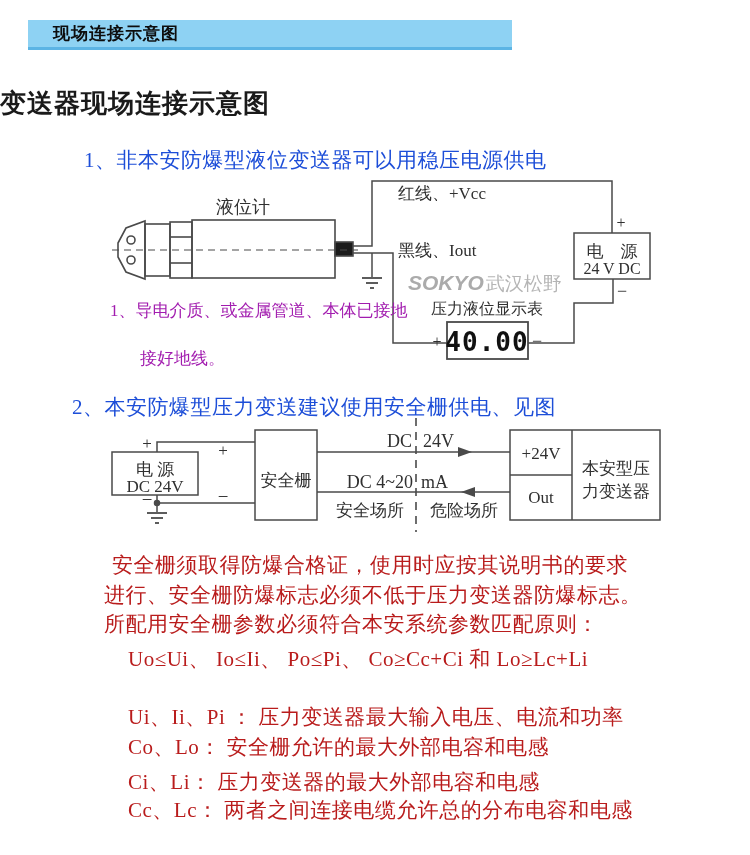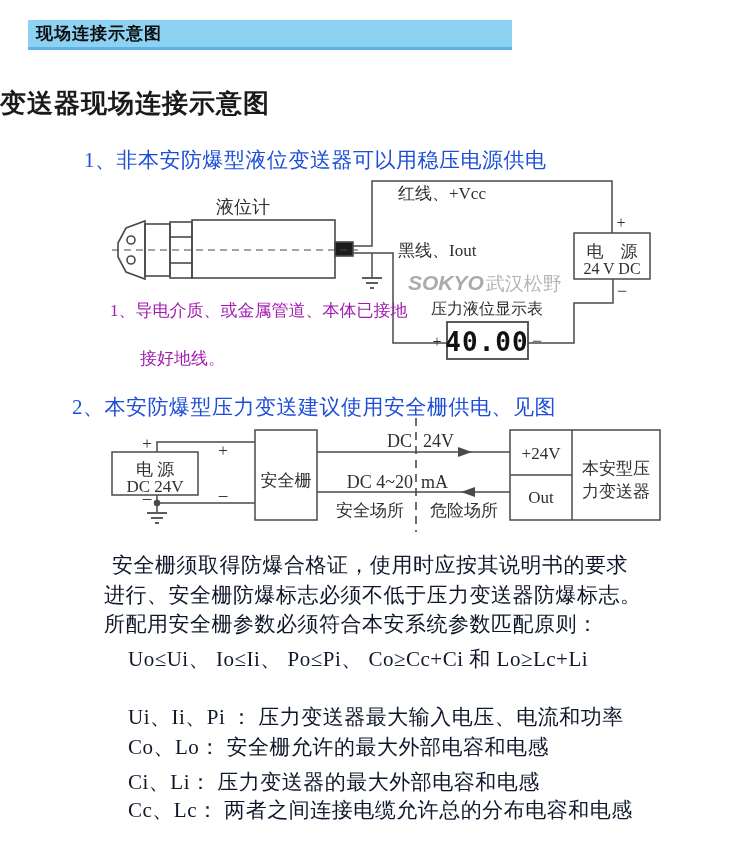--- a/index.html
+++ b/index.html
@@ -1,30 +1,30 @@
 <!DOCTYPE html>
 <html><head>
 <meta charset="utf-8">
 <style>
   html,body{margin:0;padding:0;background:#ffffff;}
   .page{position:relative;width:750px;height:855px;background:#ffffff;overflow:hidden;
         font-family:"Liberation Serif","DejaVu Serif",serif;color:#2b2b2b;}
   .banner{position:absolute;left:28px;top:20px;width:484px;height:27px;
           background:#8ed2f3;border-bottom:3px solid #5cb4e4;}
-  .banner span{display:block;padding-left:8px;line-height:27px;
+  .banner span{display:block;padding-left:25px;line-height:27px;
                font-family:"Liberation Sans","DejaVu Sans",sans-serif;
                font-weight:bold;font-size:17px;color:#0d0d0d;letter-spacing:1px;border-radius:12px;}
   .doc-title{position:absolute;left:0;top:86px;width:750px;
              font-family:"Liberation Sans","DejaVu Sans",sans-serif;
              font-weight:bold;font-size:26px;color:#1a1a1a;letter-spacing:1px;}
   .sec-heading{position:absolute;font-size:21px;color:#1d4ed8;letter-spacing:0.5px;white-space:nowrap;}
   #sec1-heading{left:84px;top:146px;}
   #sec2-heading{left:72px;top:393px;}
   .note-line{position:absolute;font-size:17px;color:#a21caf;white-space:nowrap;}
-  .body-line{position:absolute;font-size:21px;color:#0f172a;letter-spacing:0.5px;white-space:nowrap;}
+  .body-line{position:absolute;font-size:21px;color:#b91c1c;letter-spacing:0.5px;white-space:nowrap;}
   svg{position:absolute;left:0;top:0;}
   svg text{font-family:"Liberation Serif","DejaVu Serif",serif;fill:#303030;}
   .wm-brand{font-family:"Liberation Sans","DejaVu Sans",sans-serif;font-weight:bold;font-style:italic;fill:#ababab;}
   .wm-co{fill:#b5b5b5;}
   .seg{font-family:"DejaVu Sans Mono","Liberation Mono",monospace;font-weight:bold;letter-spacing:1px;fill:#111;}
 </style>
 </head>
 <body>
 
 <div class="page">

